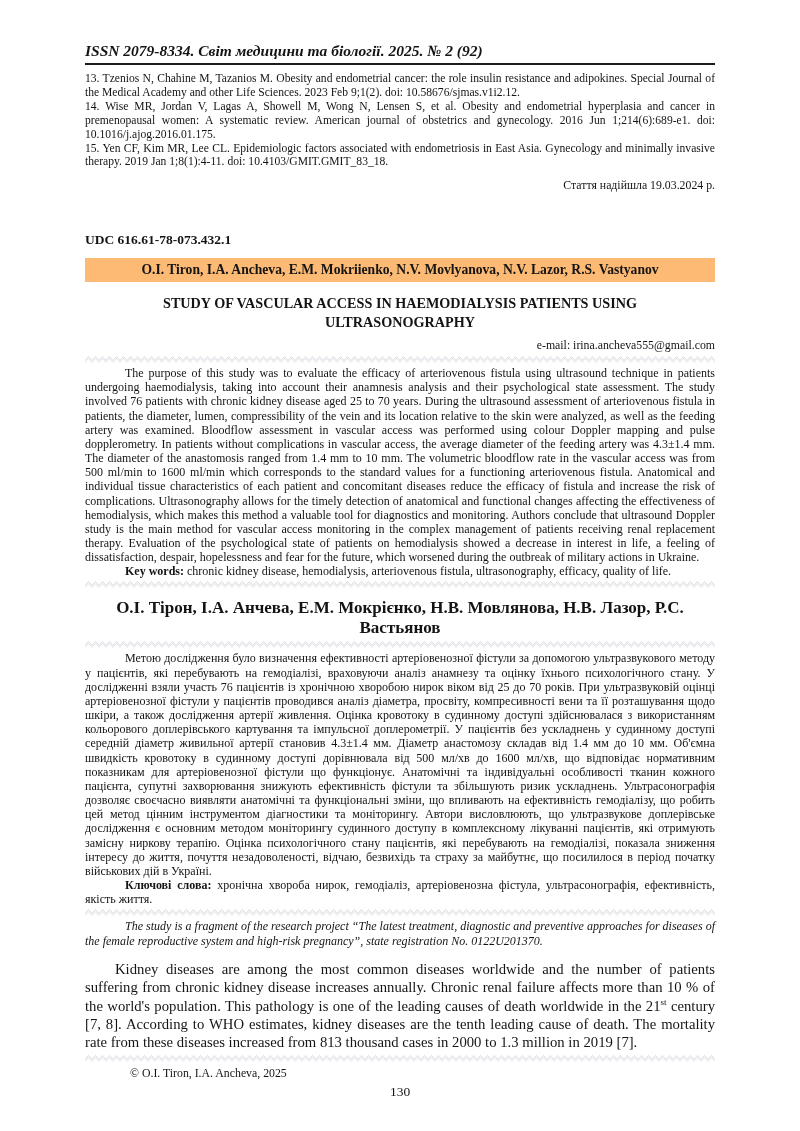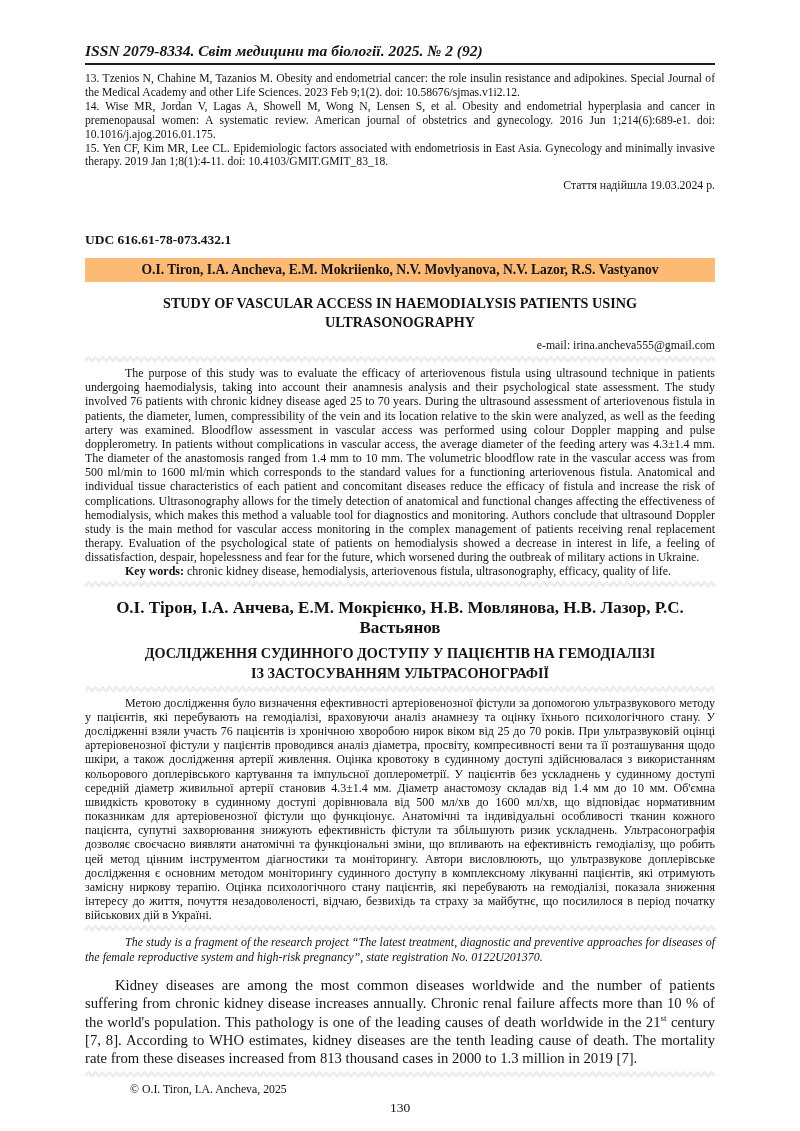--- a/index.html
+++ b/index.html
@@ -155,29 +155,29 @@
     <p class="abstract"><span class="kw-label">Key words:</span> <span>chronic kidney disease, hemodialysis, arteriovenous fistula, ultrasonography, efficacy, quality of life.</span></p>
   </div>
 
   <svg class="zz" viewBox="0 0 630 9" preserveAspectRatio="none">
       <path fill="none" stroke="#d7dadf" stroke-width="1" d="M0 5.5 L3.5 1.5 L7 5.5 L10.5 1.5 L14 5.5 L17.5 1.5 L21 5.5 L24.5 1.5 L28 5.5 L31.5 1.5 L35 5.5 L38.5 1.5 L42 5.5 L45.5 1.5 L49 5.5 L52.5 1.5 L56 5.5 L59.5 1.5 L63 5.5 L66.5 1.5 L70 5.5 L73.5 1.5 L77 5.5 L80.5 1.5 L84 5.5 L87.5 1.5 L91 5.5 L94.5 1.5 L98 5.5 L101.5 1.5 L105 5.5 L108.5 1.5 L112 5.5 L115.5 1.5 L119 5.5 L122.5 1.5 L126 5.5 L129.5 1.5 L133 5.5 L136.5 1.5 L140 5.5 L143.5 1.5 L147 5.5 L150.5 1.5 L154 5.5 L157.5 1.5 L161 5.5 L164.5 1.5 L168 5.5 L171.5 1.5 L175 5.5 L178.5 1.5 L182 5.5 L185.5 1.5 L189 5.5 L192.5 1.5 L196 5.5 L199.5 1.5 L203 5.5 L206.5 1.5 L210 5.5 L213.5 1.5 L217 5.5 L220.5 1.5 L224 5.5 L227.5 1.5 L231 5.5 L234.5 1.5 L238 5.5 L241.5 1.5 L245 5.5 L248.5 1.5 L252 5.5 L255.5 1.5 L259 5.5 L262.5 1.5 L266 5.5 L269.5 1.5 L273 5.5 L276.5 1.5 L280 5.5 L283.5 1.5 L287 5.5 L290.5 1.5 L294 5.5 L297.5 1.5 L301 5.5 L304.5 1.5 L308 5.5 L311.5 1.5 L315 5.5 L318.5 1.5 L322 5.5 L325.5 1.5 L329 5.5 L332.5 1.5 L336 5.5 L339.5 1.5 L343 5.5 L346.5 1.5 L350 5.5 L353.5 1.5 L357 5.5 L360.5 1.5 L364 5.5 L367.5 1.5 L371 5.5 L374.5 1.5 L378 5.5 L381.5 1.5 L385 5.5 L388.5 1.5 L392 5.5 L395.5 1.5 L399 5.5 L402.5 1.5 L406 5.5 L409.5 1.5 L413 5.5 L416.5 1.5 L420 5.5 L423.5 1.5 L427 5.5 L430.5 1.5 L434 5.5 L437.5 1.5 L441 5.5 L444.5 1.5 L448 5.5 L451.5 1.5 L455 5.5 L458.5 1.5 L462 5.5 L465.5 1.5 L469 5.5 L472.5 1.5 L476 5.5 L479.5 1.5 L483 5.5 L486.5 1.5 L490 5.5 L493.5 1.5 L497 5.5 L500.5 1.5 L504 5.5 L507.5 1.5 L511 5.5 L514.5 1.5 L518 5.5 L521.5 1.5 L525 5.5 L528.5 1.5 L532 5.5 L535.5 1.5 L539 5.5 L542.5 1.5 L546 5.5 L549.5 1.5 L553 5.5 L556.5 1.5 L560 5.5 L563.5 1.5 L567 5.5 L570.5 1.5 L574 5.5 L577.5 1.5 L581 5.5 L584.5 1.5 L588 5.5 L591.5 1.5 L595 5.5 L598.5 1.5 L602 5.5 L605.5 1.5 L609 5.5 L612.5 1.5 L616 5.5 L619.5 1.5 L623 5.5 L626.5 1.5 L630 5.5"></path>
       <path fill="none" stroke="#e3e6ea" stroke-width="1" d="M0 7.5 L3.5 3.5 L7 7.5 L10.5 3.5 L14 7.5 L17.5 3.5 L21 7.5 L24.5 3.5 L28 7.5 L31.5 3.5 L35 7.5 L38.5 3.5 L42 7.5 L45.5 3.5 L49 7.5 L52.5 3.5 L56 7.5 L59.5 3.5 L63 7.5 L66.5 3.5 L70 7.5 L73.5 3.5 L77 7.5 L80.5 3.5 L84 7.5 L87.5 3.5 L91 7.5 L94.5 3.5 L98 7.5 L101.5 3.5 L105 7.5 L108.5 3.5 L112 7.5 L115.5 3.5 L119 7.5 L122.5 3.5 L126 7.5 L129.5 3.5 L133 7.5 L136.5 3.5 L140 7.5 L143.5 3.5 L147 7.5 L150.5 3.5 L154 7.5 L157.5 3.5 L161 7.5 L164.5 3.5 L168 7.5 L171.5 3.5 L175 7.5 L178.5 3.5 L182 7.5 L185.5 3.5 L189 7.5 L192.5 3.5 L196 7.5 L199.5 3.5 L203 7.5 L206.5 3.5 L210 7.5 L213.5 3.5 L217 7.5 L220.5 3.5 L224 7.5 L227.5 3.5 L231 7.5 L234.5 3.5 L238 7.5 L241.5 3.5 L245 7.5 L248.5 3.5 L252 7.5 L255.5 3.5 L259 7.5 L262.5 3.5 L266 7.5 L269.5 3.5 L273 7.5 L276.5 3.5 L280 7.5 L283.5 3.5 L287 7.5 L290.5 3.5 L294 7.5 L297.5 3.5 L301 7.5 L304.5 3.5 L308 7.5 L311.5 3.5 L315 7.5 L318.5 3.5 L322 7.5 L325.5 3.5 L329 7.5 L332.5 3.5 L336 7.5 L339.5 3.5 L343 7.5 L346.5 3.5 L350 7.5 L353.5 3.5 L357 7.5 L360.5 3.5 L364 7.5 L367.5 3.5 L371 7.5 L374.5 3.5 L378 7.5 L381.5 3.5 L385 7.5 L388.5 3.5 L392 7.5 L395.5 3.5 L399 7.5 L402.5 3.5 L406 7.5 L409.5 3.5 L413 7.5 L416.5 3.5 L420 7.5 L423.5 3.5 L427 7.5 L430.5 3.5 L434 7.5 L437.5 3.5 L441 7.5 L444.5 3.5 L448 7.5 L451.5 3.5 L455 7.5 L458.5 3.5 L462 7.5 L465.5 3.5 L469 7.5 L472.5 3.5 L476 7.5 L479.5 3.5 L483 7.5 L486.5 3.5 L490 7.5 L493.5 3.5 L497 7.5 L500.5 3.5 L504 7.5 L507.5 3.5 L511 7.5 L514.5 3.5 L518 7.5 L521.5 3.5 L525 7.5 L528.5 3.5 L532 7.5 L535.5 3.5 L539 7.5 L542.5 3.5 L546 7.5 L549.5 3.5 L553 7.5 L556.5 3.5 L560 7.5 L563.5 3.5 L567 7.5 L570.5 3.5 L574 7.5 L577.5 3.5 L581 7.5 L584.5 3.5 L588 7.5 L591.5 3.5 L595 7.5 L598.5 3.5 L602 7.5 L605.5 3.5 L609 7.5 L612.5 3.5 L616 7.5 L619.5 3.5 L623 7.5 L626.5 3.5 L630 7.5"></path>
     </svg>
 
   <div class="authors-uk">О.І. Тірон, І.А. Анчева, Е.М. Мокрієнко, Н.В. Мовлянова, Н.В. Лазор, Р.С. Вастьянов</div>
 
-  <h2 class="title-uk"><span>ДОСЛІДЖЕННЯ СУДИННОГО ДОСТУПУ У ПАЦІЄНТІВ НА ГЕМОДІАЛІЗІ</span><br><span>ІЗ ЗАСТОСУВАННЯМ УЛЬТРАСОНОГРАФІЇ</span></h2>
 
   <svg class="zz" viewBox="0 0 630 9" preserveAspectRatio="none">
       <path fill="none" stroke="#d7dadf" stroke-width="1" d="M0 5.5 L3.5 1.5 L7 5.5 L10.5 1.5 L14 5.5 L17.5 1.5 L21 5.5 L24.5 1.5 L28 5.5 L31.5 1.5 L35 5.5 L38.5 1.5 L42 5.5 L45.5 1.5 L49 5.5 L52.5 1.5 L56 5.5 L59.5 1.5 L63 5.5 L66.5 1.5 L70 5.5 L73.5 1.5 L77 5.5 L80.5 1.5 L84 5.5 L87.5 1.5 L91 5.5 L94.5 1.5 L98 5.5 L101.5 1.5 L105 5.5 L108.5 1.5 L112 5.5 L115.5 1.5 L119 5.5 L122.5 1.5 L126 5.5 L129.5 1.5 L133 5.5 L136.5 1.5 L140 5.5 L143.5 1.5 L147 5.5 L150.5 1.5 L154 5.5 L157.5 1.5 L161 5.5 L164.5 1.5 L168 5.5 L171.5 1.5 L175 5.5 L178.5 1.5 L182 5.5 L185.5 1.5 L189 5.5 L192.5 1.5 L196 5.5 L199.5 1.5 L203 5.5 L206.5 1.5 L210 5.5 L213.5 1.5 L217 5.5 L220.5 1.5 L224 5.5 L227.5 1.5 L231 5.5 L234.5 1.5 L238 5.5 L241.5 1.5 L245 5.5 L248.5 1.5 L252 5.5 L255.5 1.5 L259 5.5 L262.5 1.5 L266 5.5 L269.5 1.5 L273 5.5 L276.5 1.5 L280 5.5 L283.5 1.5 L287 5.5 L290.5 1.5 L294 5.5 L297.5 1.5 L301 5.5 L304.5 1.5 L308 5.5 L311.5 1.5 L315 5.5 L318.5 1.5 L322 5.5 L325.5 1.5 L329 5.5 L332.5 1.5 L336 5.5 L339.5 1.5 L343 5.5 L346.5 1.5 L350 5.5 L353.5 1.5 L357 5.5 L360.5 1.5 L364 5.5 L367.5 1.5 L371 5.5 L374.5 1.5 L378 5.5 L381.5 1.5 L385 5.5 L388.5 1.5 L392 5.5 L395.5 1.5 L399 5.5 L402.5 1.5 L406 5.5 L409.5 1.5 L413 5.5 L416.5 1.5 L420 5.5 L423.5 1.5 L427 5.5 L430.5 1.5 L434 5.5 L437.5 1.5 L441 5.5 L444.5 1.5 L448 5.5 L451.5 1.5 L455 5.5 L458.5 1.5 L462 5.5 L465.5 1.5 L469 5.5 L472.5 1.5 L476 5.5 L479.5 1.5 L483 5.5 L486.5 1.5 L490 5.5 L493.5 1.5 L497 5.5 L500.5 1.5 L504 5.5 L507.5 1.5 L511 5.5 L514.5 1.5 L518 5.5 L521.5 1.5 L525 5.5 L528.5 1.5 L532 5.5 L535.5 1.5 L539 5.5 L542.5 1.5 L546 5.5 L549.5 1.5 L553 5.5 L556.5 1.5 L560 5.5 L563.5 1.5 L567 5.5 L570.5 1.5 L574 5.5 L577.5 1.5 L581 5.5 L584.5 1.5 L588 5.5 L591.5 1.5 L595 5.5 L598.5 1.5 L602 5.5 L605.5 1.5 L609 5.5 L612.5 1.5 L616 5.5 L619.5 1.5 L623 5.5 L626.5 1.5 L630 5.5"></path>
       <path fill="none" stroke="#e3e6ea" stroke-width="1" d="M0 7.5 L3.5 3.5 L7 7.5 L10.5 3.5 L14 7.5 L17.5 3.5 L21 7.5 L24.5 3.5 L28 7.5 L31.5 3.5 L35 7.5 L38.5 3.5 L42 7.5 L45.5 3.5 L49 7.5 L52.5 3.5 L56 7.5 L59.5 3.5 L63 7.5 L66.5 3.5 L70 7.5 L73.5 3.5 L77 7.5 L80.5 3.5 L84 7.5 L87.5 3.5 L91 7.5 L94.5 3.5 L98 7.5 L101.5 3.5 L105 7.5 L108.5 3.5 L112 7.5 L115.5 3.5 L119 7.5 L122.5 3.5 L126 7.5 L129.5 3.5 L133 7.5 L136.5 3.5 L140 7.5 L143.5 3.5 L147 7.5 L150.5 3.5 L154 7.5 L157.5 3.5 L161 7.5 L164.5 3.5 L168 7.5 L171.5 3.5 L175 7.5 L178.5 3.5 L182 7.5 L185.5 3.5 L189 7.5 L192.5 3.5 L196 7.5 L199.5 3.5 L203 7.5 L206.5 3.5 L210 7.5 L213.5 3.5 L217 7.5 L220.5 3.5 L224 7.5 L227.5 3.5 L231 7.5 L234.5 3.5 L238 7.5 L241.5 3.5 L245 7.5 L248.5 3.5 L252 7.5 L255.5 3.5 L259 7.5 L262.5 3.5 L266 7.5 L269.5 3.5 L273 7.5 L276.5 3.5 L280 7.5 L283.5 3.5 L287 7.5 L290.5 3.5 L294 7.5 L297.5 3.5 L301 7.5 L304.5 3.5 L308 7.5 L311.5 3.5 L315 7.5 L318.5 3.5 L322 7.5 L325.5 3.5 L329 7.5 L332.5 3.5 L336 7.5 L339.5 3.5 L343 7.5 L346.5 3.5 L350 7.5 L353.5 3.5 L357 7.5 L360.5 3.5 L364 7.5 L367.5 3.5 L371 7.5 L374.5 3.5 L378 7.5 L381.5 3.5 L385 7.5 L388.5 3.5 L392 7.5 L395.5 3.5 L399 7.5 L402.5 3.5 L406 7.5 L409.5 3.5 L413 7.5 L416.5 3.5 L420 7.5 L423.5 3.5 L427 7.5 L430.5 3.5 L434 7.5 L437.5 3.5 L441 7.5 L444.5 3.5 L448 7.5 L451.5 3.5 L455 7.5 L458.5 3.5 L462 7.5 L465.5 3.5 L469 7.5 L472.5 3.5 L476 7.5 L479.5 3.5 L483 7.5 L486.5 3.5 L490 7.5 L493.5 3.5 L497 7.5 L500.5 3.5 L504 7.5 L507.5 3.5 L511 7.5 L514.5 3.5 L518 7.5 L521.5 3.5 L525 7.5 L528.5 3.5 L532 7.5 L535.5 3.5 L539 7.5 L542.5 3.5 L546 7.5 L549.5 3.5 L553 7.5 L556.5 3.5 L560 7.5 L563.5 3.5 L567 7.5 L570.5 3.5 L574 7.5 L577.5 3.5 L581 7.5 L584.5 3.5 L588 7.5 L591.5 3.5 L595 7.5 L598.5 3.5 L602 7.5 L605.5 3.5 L609 7.5 L612.5 3.5 L616 7.5 L619.5 3.5 L623 7.5 L626.5 3.5 L630 7.5"></path>
     </svg>
 
   <div class="abstract-block">
     <p class="abstract">Метою дослідження було визначення ефективності артеріовенозної фістули за допомогою ультразвукового методу у пацієнтів, які перебувають на гемодіалізі, враховуючи аналіз анамнезу та оцінку їхнього психологічного стану. У дослідженні взяли участь 76 пацієнтів із хронічною хворобою нирок віком від 25 до 70 років. При ультразвуковій оцінці артеріовенозної фістули у пацієнтів проводився аналіз діаметра, просвіту, компресивності вени та її розташування щодо шкіри, а також дослідження артерії живлення. Оцінка кровотоку в судинному доступі здійснювалася з використанням кольорового доплерівського картування та імпульсної доплерометрії. У пацієнтів без ускладнень у судинному доступі середній діаметр живильної артерії становив 4.3±1.4 мм. Діаметр анастомозу складав від 1.4 мм до 10 мм. Об'ємна швидкість кровотоку в судинному доступі дорівнювала від 500 мл/хв до 1600 мл/хв, що відповідає нормативним показникам для артеріовенозної фістули що функціонує. Анатомічні та індивідуальні особливості тканин кожного пацієнта, супутні захворювання знижують ефективність фістули та збільшують ризик ускладнень. Ультрасонографія дозволяє своєчасно виявляти анатомічні та функціональні зміни, що впливають на ефективність гемодіалізу, що робить цей метод цінним інструментом діагностики та моніторингу. Автори висловлюють, що ультразвукове доплерівське дослідження є основним методом моніторингу судинного доступу в комплексному лікуванні пацієнтів, які отримують замісну ниркову терапію. Оцінка психологічного стану пацієнтів, які перебувають на гемодіалізі, показала зниження інтересу до життя, почуття незадоволеності, відчаю, безвихідь та страху за майбутнє, що посилилося в період початку військових дій в Україні.</p>
+    <p class="abstract"><span class="kw-label">Ключові слова:</span> <span>хронічна хвороба нирок, гемодіаліз, артеріовенозна фістула, ультрасонографія, ефективність, якість життя.</span></p>
   </div>
 
   <svg class="zz" viewBox="0 0 630 9" preserveAspectRatio="none">
       <path fill="none" stroke="#d7dadf" stroke-width="1" d="M0 5.5 L3.5 1.5 L7 5.5 L10.5 1.5 L14 5.5 L17.5 1.5 L21 5.5 L24.5 1.5 L28 5.5 L31.5 1.5 L35 5.5 L38.5 1.5 L42 5.5 L45.5 1.5 L49 5.5 L52.5 1.5 L56 5.5 L59.5 1.5 L63 5.5 L66.5 1.5 L70 5.5 L73.5 1.5 L77 5.5 L80.5 1.5 L84 5.5 L87.5 1.5 L91 5.5 L94.5 1.5 L98 5.5 L101.5 1.5 L105 5.5 L108.5 1.5 L112 5.5 L115.5 1.5 L119 5.5 L122.5 1.5 L126 5.5 L129.5 1.5 L133 5.5 L136.5 1.5 L140 5.5 L143.5 1.5 L147 5.5 L150.5 1.5 L154 5.5 L157.5 1.5 L161 5.5 L164.5 1.5 L168 5.5 L171.5 1.5 L175 5.5 L178.5 1.5 L182 5.5 L185.5 1.5 L189 5.5 L192.5 1.5 L196 5.5 L199.5 1.5 L203 5.5 L206.5 1.5 L210 5.5 L213.5 1.5 L217 5.5 L220.5 1.5 L224 5.5 L227.5 1.5 L231 5.5 L234.5 1.5 L238 5.5 L241.5 1.5 L245 5.5 L248.5 1.5 L252 5.5 L255.5 1.5 L259 5.5 L262.5 1.5 L266 5.5 L269.5 1.5 L273 5.5 L276.5 1.5 L280 5.5 L283.5 1.5 L287 5.5 L290.5 1.5 L294 5.5 L297.5 1.5 L301 5.5 L304.5 1.5 L308 5.5 L311.5 1.5 L315 5.5 L318.5 1.5 L322 5.5 L325.5 1.5 L329 5.5 L332.5 1.5 L336 5.5 L339.5 1.5 L343 5.5 L346.5 1.5 L350 5.5 L353.5 1.5 L357 5.5 L360.5 1.5 L364 5.5 L367.5 1.5 L371 5.5 L374.5 1.5 L378 5.5 L381.5 1.5 L385 5.5 L388.5 1.5 L392 5.5 L395.5 1.5 L399 5.5 L402.5 1.5 L406 5.5 L409.5 1.5 L413 5.5 L416.5 1.5 L420 5.5 L423.5 1.5 L427 5.5 L430.5 1.5 L434 5.5 L437.5 1.5 L441 5.5 L444.5 1.5 L448 5.5 L451.5 1.5 L455 5.5 L458.5 1.5 L462 5.5 L465.5 1.5 L469 5.5 L472.5 1.5 L476 5.5 L479.5 1.5 L483 5.5 L486.5 1.5 L490 5.5 L493.5 1.5 L497 5.5 L500.5 1.5 L504 5.5 L507.5 1.5 L511 5.5 L514.5 1.5 L518 5.5 L521.5 1.5 L525 5.5 L528.5 1.5 L532 5.5 L535.5 1.5 L539 5.5 L542.5 1.5 L546 5.5 L549.5 1.5 L553 5.5 L556.5 1.5 L560 5.5 L563.5 1.5 L567 5.5 L570.5 1.5 L574 5.5 L577.5 1.5 L581 5.5 L584.5 1.5 L588 5.5 L591.5 1.5 L595 5.5 L598.5 1.5 L602 5.5 L605.5 1.5 L609 5.5 L612.5 1.5 L616 5.5 L619.5 1.5 L623 5.5 L626.5 1.5 L630 5.5"></path>
       <path fill="none" stroke="#e3e6ea" stroke-width="1" d="M0 7.5 L3.5 3.5 L7 7.5 L10.5 3.5 L14 7.5 L17.5 3.5 L21 7.5 L24.5 3.5 L28 7.5 L31.5 3.5 L35 7.5 L38.5 3.5 L42 7.5 L45.5 3.5 L49 7.5 L52.5 3.5 L56 7.5 L59.5 3.5 L63 7.5 L66.5 3.5 L70 7.5 L73.5 3.5 L77 7.5 L80.5 3.5 L84 7.5 L87.5 3.5 L91 7.5 L94.5 3.5 L98 7.5 L101.5 3.5 L105 7.5 L108.5 3.5 L112 7.5 L115.5 3.5 L119 7.5 L122.5 3.5 L126 7.5 L129.5 3.5 L133 7.5 L136.5 3.5 L140 7.5 L143.5 3.5 L147 7.5 L150.5 3.5 L154 7.5 L157.5 3.5 L161 7.5 L164.5 3.5 L168 7.5 L171.5 3.5 L175 7.5 L178.5 3.5 L182 7.5 L185.5 3.5 L189 7.5 L192.5 3.5 L196 7.5 L199.5 3.5 L203 7.5 L206.5 3.5 L210 7.5 L213.5 3.5 L217 7.5 L220.5 3.5 L224 7.5 L227.5 3.5 L231 7.5 L234.5 3.5 L238 7.5 L241.5 3.5 L245 7.5 L248.5 3.5 L252 7.5 L255.5 3.5 L259 7.5 L262.5 3.5 L266 7.5 L269.5 3.5 L273 7.5 L276.5 3.5 L280 7.5 L283.5 3.5 L287 7.5 L290.5 3.5 L294 7.5 L297.5 3.5 L301 7.5 L304.5 3.5 L308 7.5 L311.5 3.5 L315 7.5 L318.5 3.5 L322 7.5 L325.5 3.5 L329 7.5 L332.5 3.5 L336 7.5 L339.5 3.5 L343 7.5 L346.5 3.5 L350 7.5 L353.5 3.5 L357 7.5 L360.5 3.5 L364 7.5 L367.5 3.5 L371 7.5 L374.5 3.5 L378 7.5 L381.5 3.5 L385 7.5 L388.5 3.5 L392 7.5 L395.5 3.5 L399 7.5 L402.5 3.5 L406 7.5 L409.5 3.5 L413 7.5 L416.5 3.5 L420 7.5 L423.5 3.5 L427 7.5 L430.5 3.5 L434 7.5 L437.5 3.5 L441 7.5 L444.5 3.5 L448 7.5 L451.5 3.5 L455 7.5 L458.5 3.5 L462 7.5 L465.5 3.5 L469 7.5 L472.5 3.5 L476 7.5 L479.5 3.5 L483 7.5 L486.5 3.5 L490 7.5 L493.5 3.5 L497 7.5 L500.5 3.5 L504 7.5 L507.5 3.5 L511 7.5 L514.5 3.5 L518 7.5 L521.5 3.5 L525 7.5 L528.5 3.5 L532 7.5 L535.5 3.5 L539 7.5 L542.5 3.5 L546 7.5 L549.5 3.5 L553 7.5 L556.5 3.5 L560 7.5 L563.5 3.5 L567 7.5 L570.5 3.5 L574 7.5 L577.5 3.5 L581 7.5 L584.5 3.5 L588 7.5 L591.5 3.5 L595 7.5 L598.5 3.5 L602 7.5 L605.5 3.5 L609 7.5 L612.5 3.5 L616 7.5 L619.5 3.5 L623 7.5 L626.5 3.5 L630 7.5"></path>
     </svg>
 
   <p class="note">The study is a fragment of the research project “The latest treatment, diagnostic and preventive approaches for diseases of the female reproductive system and high-risk pregnancy”, state registration No. 0122U201370.</p>
 
   <p class="intro"><span>Kidney diseases are among the most common diseases worldwide and the number of patients suffering from chronic kidney disease increases annually. Chronic renal failure affects more than 10 % of the world's population. This pathology is one of the leading causes of death worldwide in the 21</span><sup>st</sup><span> century [7, 8]. According to WHO estimates, kidney diseases are the tenth leading cause of death. The mortality rate from these diseases increased from 813 thousand cases in 2000 to 1.3 million in 2019 [7].</span></p>

